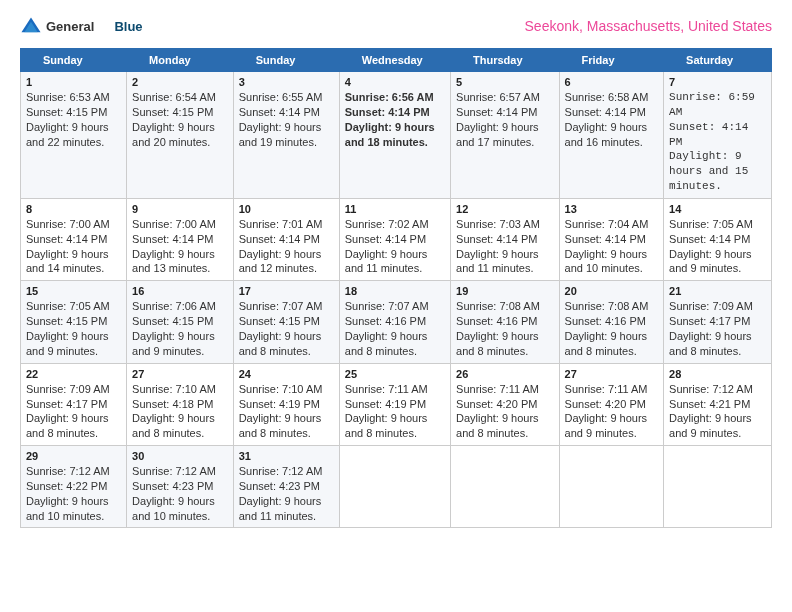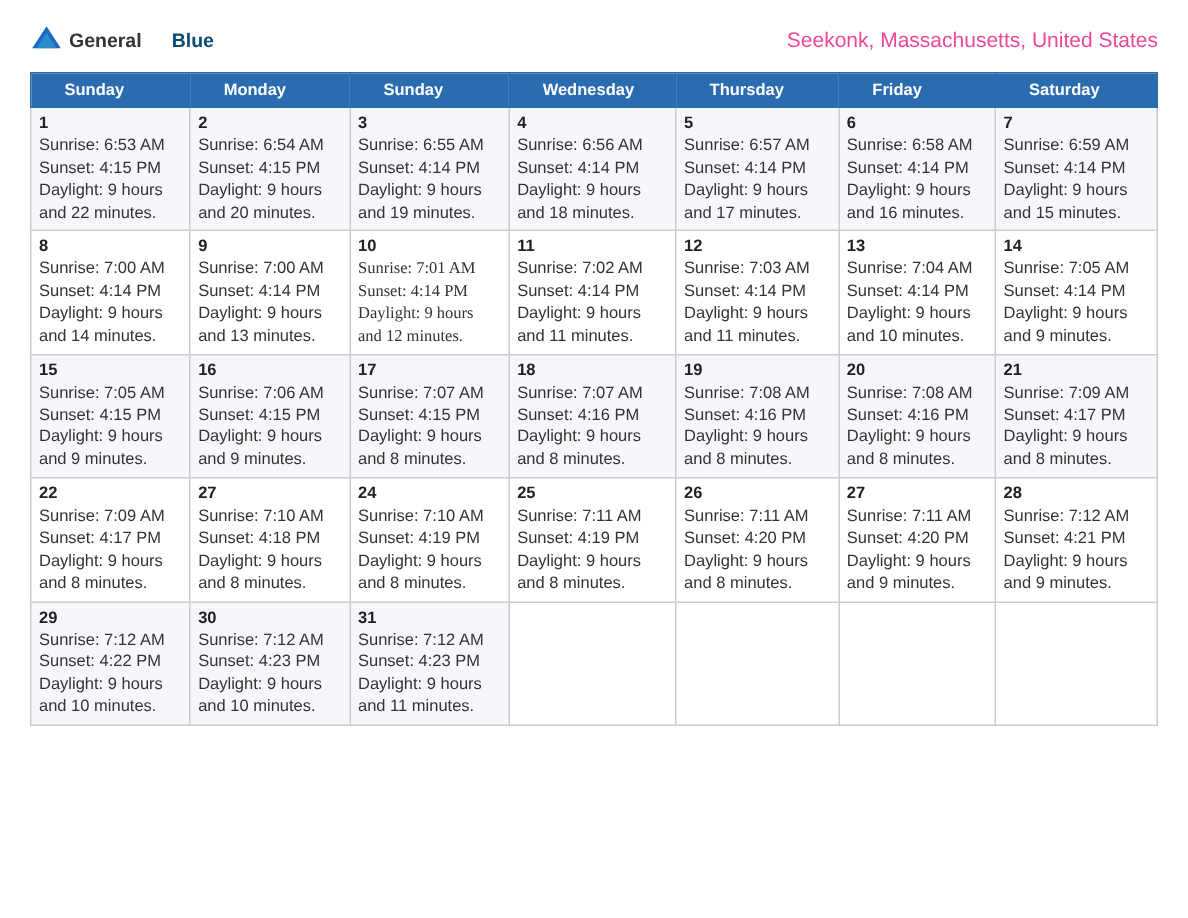--- a/index.html
+++ b/index.html
@@ -151,59 +151,59 @@
 Daylight: 9 hours and 20 minutes.</div>
           </td>
           <td>
             <div class="cell-day">3</div>
             <div class="cell-info" style="white-space: pre-line;">Sunrise: 6:55 AM
 Sunset: 4:14 PM
 Daylight: 9 hours and 19 minutes.</div>
           </td>
           <td>
             <div class="cell-day">4</div>
-            <div class="cell-info" style="white-space: pre-line;">Sunrise: 6:56 AM
+            <div class="cell-info" style="white-space: pre-line; font-weight: bold;">Sunrise: 6:56 AM
 Sunset: 4:14 PM
 Daylight: 9 hours and 18 minutes.</div>
           </td>
           <td>
             <div class="cell-day">5</div>
             <div class="cell-info" style="white-space: pre-line;">Sunrise: 6:57 AM
 Sunset: 4:14 PM
 Daylight: 9 hours and 17 minutes.</div>
           </td>
           <td>
             <div class="cell-day">6</div>
             <div class="cell-info" style="white-space: pre-line;">Sunrise: 6:58 AM
 Sunset: 4:14 PM
 Daylight: 9 hours and 16 minutes.</div>
           </td>
           <td>
             <div class="cell-day">7</div>
-            <div class="cell-info" style="white-space: pre-line;">Sunrise: 6:59 AM
+            <div class="cell-info" style="white-space: pre-line; font-family: Liberation Mono, monospace;">Sunrise: 6:59 AM
 Sunset: 4:14 PM
 Daylight: 9 hours and 15 minutes.</div>
           </td>
         </tr>
         <tr>
           <td>
             <div class="cell-day">8</div>
             <div class="cell-info" style="white-space: pre-line;">Sunrise: 7:00 AM
 Sunset: 4:14 PM
 Daylight: 9 hours and 14 minutes.</div>
           </td>
           <td>
             <div class="cell-day">9</div>
             <div class="cell-info" style="white-space: pre-line;">Sunrise: 7:00 AM
 Sunset: 4:14 PM
 Daylight: 9 hours and 13 minutes.</div>
           </td>
           <td>
             <div class="cell-day">10</div>
-            <div class="cell-info" style="white-space: pre-line; font-family: Liberation Serif, serif;">Sunrise: 7:01 AM
+            <div class="cell-info" style="white-space: pre-line;">Sunrise: 7:01 AM
 Sunset: 4:14 PM
 Daylight: 9 hours and 12 minutes.</div>
           </td>
           <td>
             <div class="cell-day">11</div>
             <div class="cell-info" style="white-space: pre-line;">Sunrise: 7:02 AM
 Sunset: 4:14 PM
 Daylight: 9 hours and 11 minutes.</div>
           </td>
           <td>

